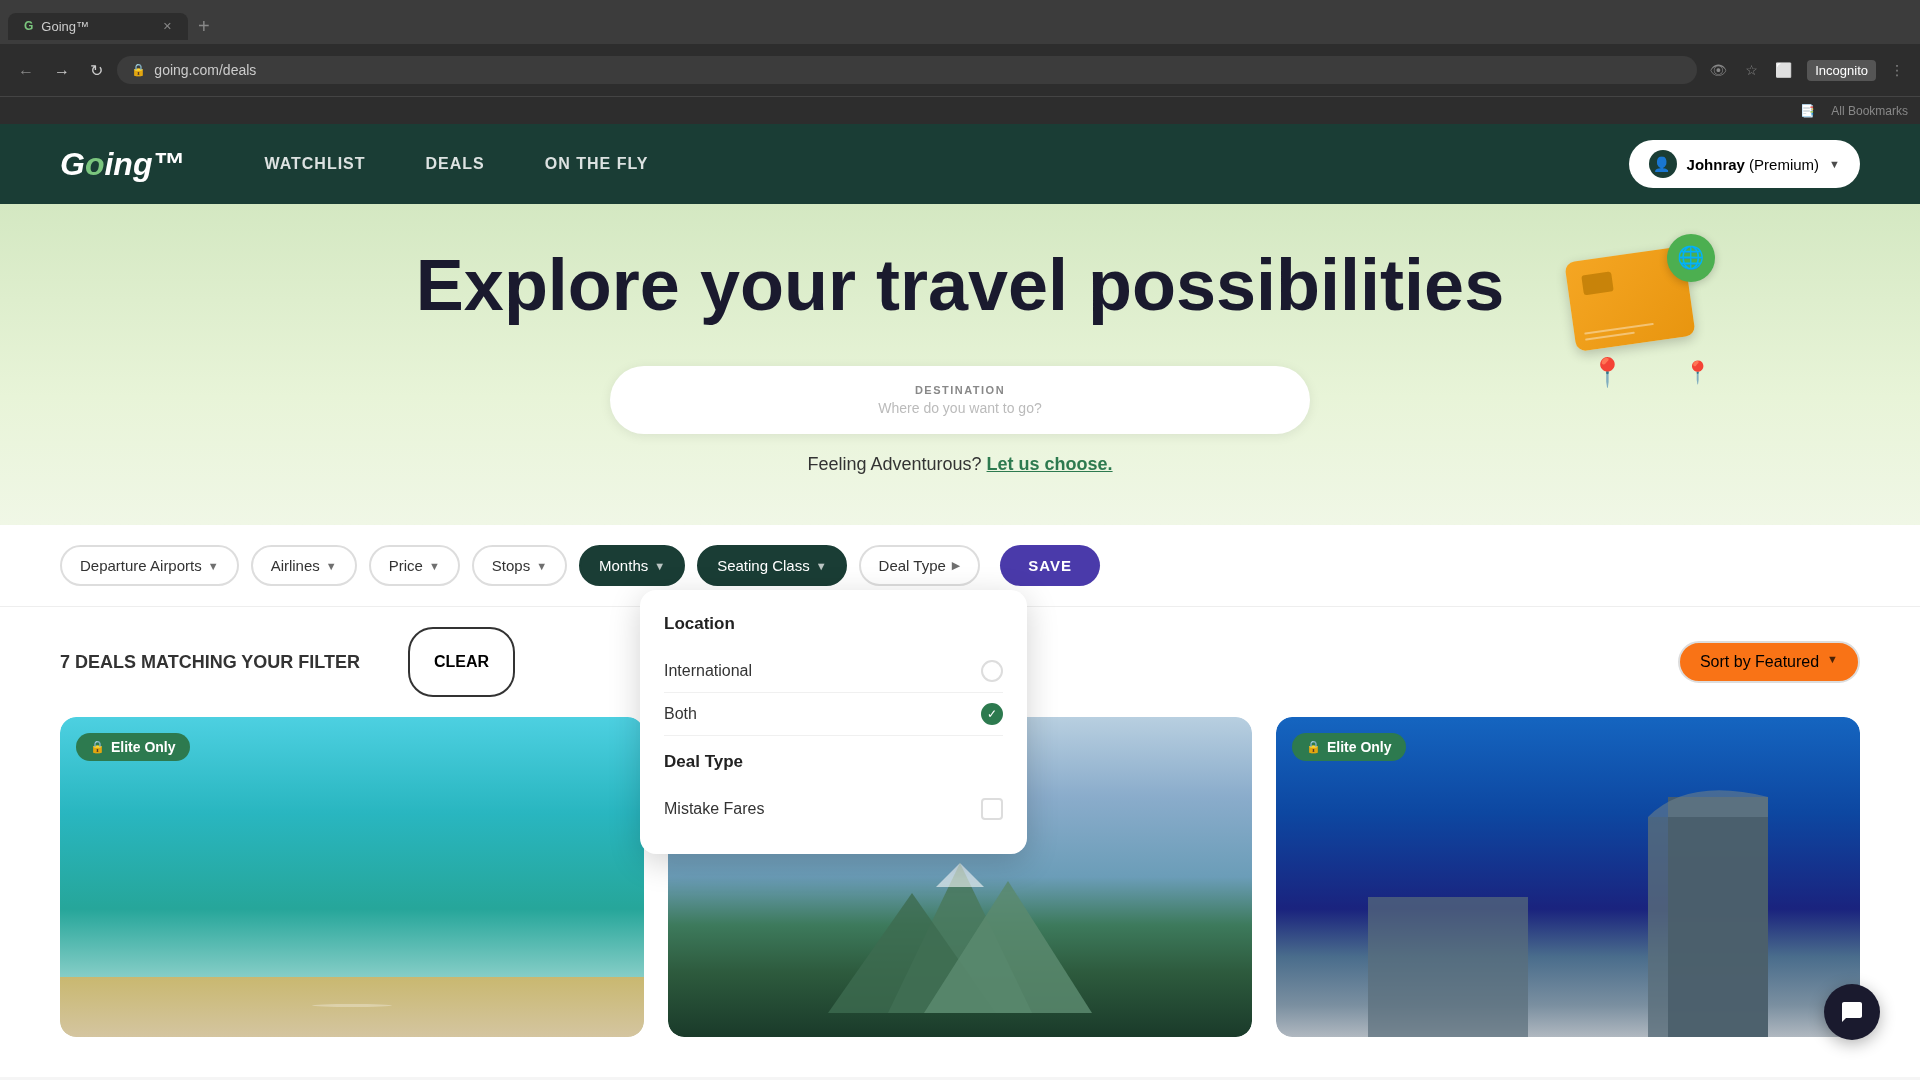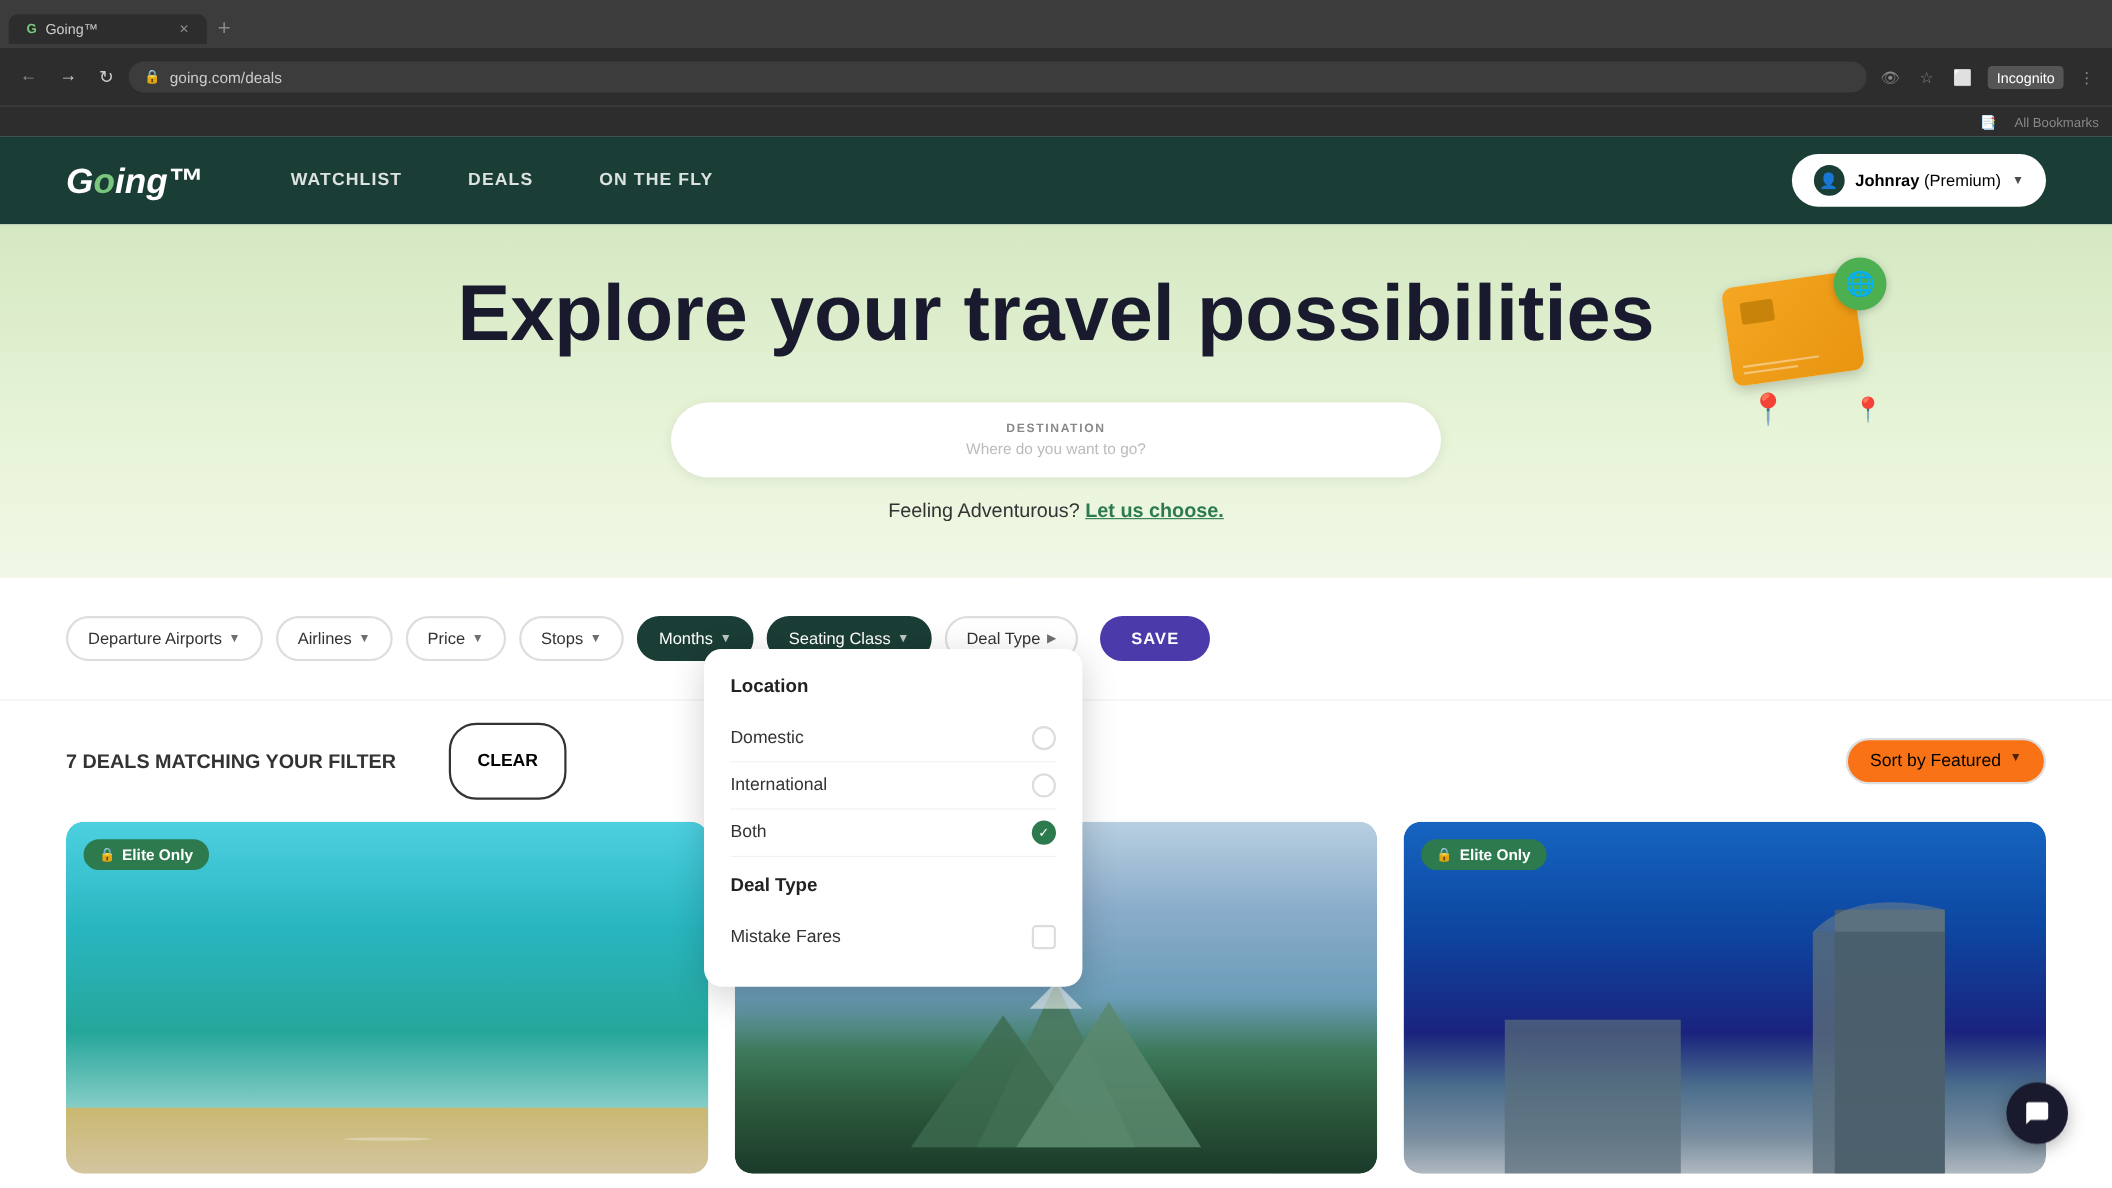--- a/index.html
+++ b/index.html
@@ -38,39 +38,39 @@
     .destination-input-wrap { background: white; border-radius: 50px; padding: 18px 30px; max-width: 700px; margin: 12px auto 20px; text-align: center; box-shadow: 0 2px 12px rgba(0,0,0,0.08); }
     .destination-label { font-size: 11px; font-weight: 700; color: #888; letter-spacing: 1.5px; margin-bottom: 4px; }
     .destination-placeholder { font-size: 14px; color: #bbb; }
     .adventurous-text { font-size: 18px; color: #333; }
     .adventurous-text a { color: #2d7a4f; font-weight: 600; text-decoration: underline; cursor: pointer; }
 
     
     .map-icon { position: absolute; right: 180px; top: 20px; }
 
     
-    .filters-bar { background: white; padding: 35px 60px; display: flex; align-items: center; gap: 12px; border-bottom: 1px solid #eee; }
+    .filters-bar { background: white; padding: 20px 60px; display: flex; align-items: center; gap: 12px; border-bottom: 1px solid #eee; }
     .filter-btn { background: white; border: 2px solid #ddd; border-radius: 25px; padding: 10px 18px; font-size: 15px; font-weight: 500; cursor: pointer; display: flex; align-items: center; gap: 6px; color: #333; white-space: nowrap; }
     .filter-btn.months { background: #1a3d35; color: white; border-color: #1a3d35; }
     .filter-btn.seating { background: #1a3d35; color: white; border-color: #1a3d35; }
     .save-btn { background: #4a3aaa; color: white; border: none; border-radius: 25px; padding: 12px 28px; font-size: 15px; font-weight: 700; cursor: pointer; margin-left: 8px; letter-spacing: 1px; }
     .chevron { font-size: 11px; opacity: 0.7; }
 
     
     .results-bar { padding: 20px 60px; display: flex; align-items: center; justify-content: space-between; background: white; }
     .results-count { font-size: 18px; font-weight: 600; color: #333; }
     .clear-btn { background: white; border: 2px solid #333; border-radius: 25px; padding: 24px 24px; font-size: 16px; font-weight: 600; cursor: pointer; margin-left: 16px; }
     .sort-btn { background: #f97316; border: 2px solid #ddd; border-radius: 25px; padding: 10px 20px; font-size: 16px; font-weight: 500; cursor: pointer; display: flex; align-items: flex-start; gap: 8px; }
 
     
     .cards-area { background: white; padding: 0 60px 40px; display: flex; gap: 24px; }
     .deal-card { flex: 1; border-radius: 16px; overflow: hidden; position: relative; min-height: 320px; cursor: pointer; }
     .elite-badge { position: absolute; top: 16px; left: 16px; background: #2d7a4f; color: white; border-radius: 20px; padding: 6px 14px; font-size: 14px; font-weight: 600; display: flex; align-items: center; gap: 6px; }
     .elite-badge .lock { font-size: 12px; }
-    .dropdown-panel { position: absolute; top: 590px; left: 640px; background: white; border-radius: 16px; box-shadow: 0 8px 32px rgba(0,0,0,0.18); width: 344px; padding: 24px; z-index: 100; }
+    .dropdown-panel { position: absolute; top: 590px; left: 640px; background: white; border-radius: 16px; box-shadow: 0 8px 32px rgba(0,0,0,0.18); width: 387px; padding: 24px; z-index: 100; }
     .dropdown-section-title { font-size: 17px; font-weight: 700; color: #222; margin-bottom: 16px; }
     .dropdown-option { display: flex; align-items: center; justify-content: space-between; padding: 10px 0; border-bottom: 1px solid #f0f0f0; }
     .dropdown-option:last-child { border-bottom: none; }
     .dropdown-option-label { font-size: 16px; color: #333; }
     .radio-btn { width: 22px; height: 22px; border-radius: 50%; border: 2px solid #ddd; display: flex; align-items: center; justify-content: center; cursor: pointer; flex-shrink: 0; }
     .radio-btn.checked { background: #2d7a4f; border-color: #2d7a4f; color: white; font-size: 12px; }
     .checkbox-btn { width: 22px; height: 22px; border-radius: 4px; border: 2px solid #ddd; display: flex; align-items: center; justify-content: center; cursor: pointer; flex-shrink: 0; }
     
     .card-overlay { width: 100%; height: 320px; position: relative; border-radius: 16px; overflow: hidden; }
 
@@ -244,24 +244,20 @@
       <div class="elite-badge">
         <span class="lock">🔒</span>
         <span>Elite Only</span>
       </div>
     </div>
   </div>
 
   <div class="dropdown-panel">
     <div class="dropdown-section-title">Location</div>
 
-    <div class="dropdown-option">
-      <span class="dropdown-option-label">Domestic</span>
-      <div class="radio-btn"></div>
-    </div>
 
     <div class="dropdown-option">
       <span class="dropdown-option-label">International</span>
       <div class="radio-btn"></div>
     </div>
 
     <div class="dropdown-option">
       <span class="dropdown-option-label">Both</span>
       <div class="radio-btn checked">✓</div>
     </div>

